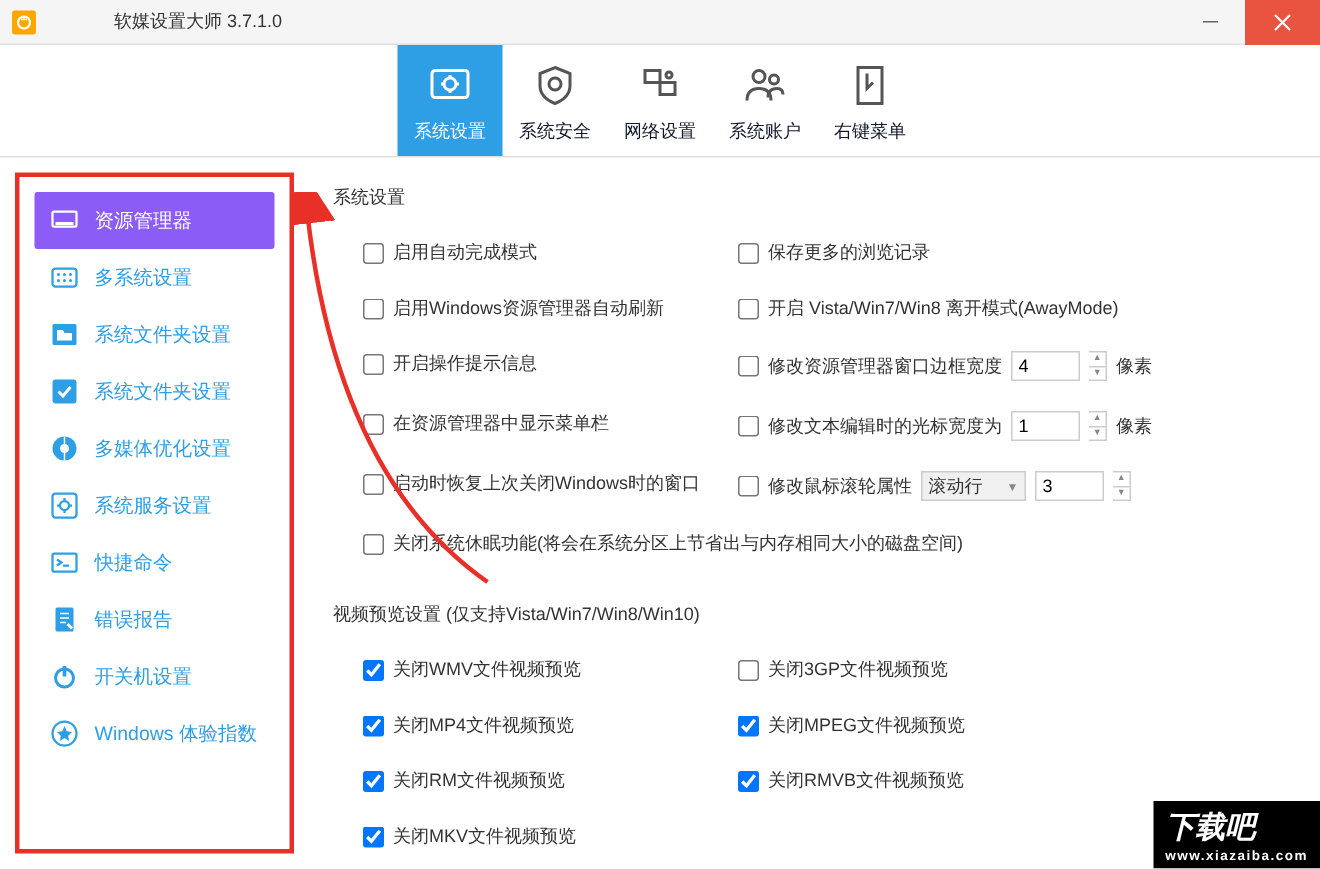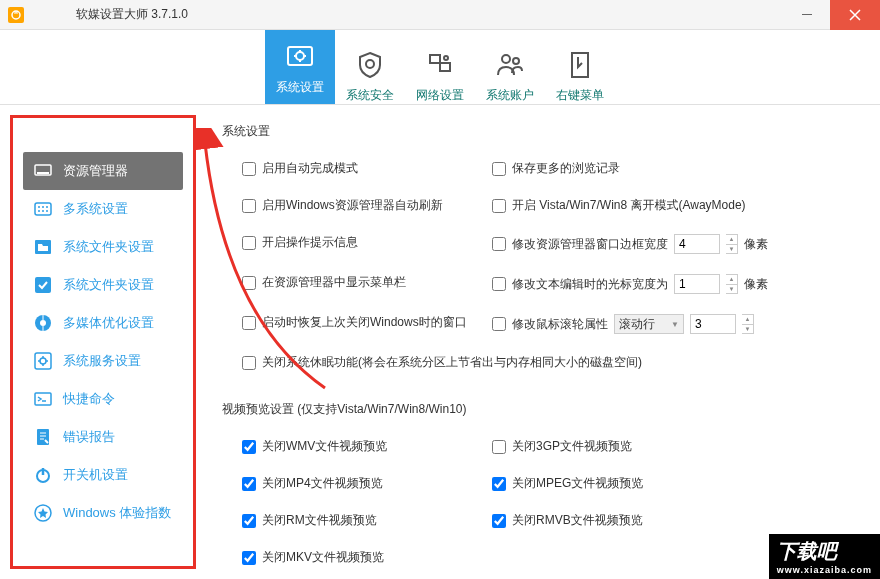--- a/index.html
+++ b/index.html
@@ -14,30 +14,30 @@
 .titlebar .ctrl { width: 46px; height: 30px; display: flex; align-items: center; justify-content: center; color: #666; font-size: 14px; }
 .titlebar .ctrl.close { background: #e95440; color: #fff; width: 50px; }
 .titlebar .ctrl.min::before { content: ""; width: 10px; height: 1px; background: #666; }
 
 
 .topnav { height: 75px; display: flex; justify-content: center; align-items: stretch; border-bottom: 1px solid #e0e0e0; }
 .topnav .item { width: 70px; display: flex; flex-direction: column; align-items: center; justify-content: center; gap: 4px; }
 .topnav .item.active { background: #2e9ee5; color: #fff; }
 .topnav .item .icon { height: 36px; display: flex; align-items: center; justify-content: center; }
 .topnav .item .lbl { font-size: 12px; }
-.topnav .item:not(.active) { color: #0f766e; justify-content: flex-end; }
+.topnav .item:not(.active) { color: #0f172a; }
 .topnav .item:not(.active) svg { stroke: #555; fill: none; }
 
 
 .body { display: flex; height: calc(100% - 105px); }
 
 
 .sidebar { width: 186px; padding: 10px; border: 3px solid #e83028; margin: 10px 0 10px 10px; background: #fff; position: relative; }
 .sidebar .sitem { height: 38px; display: flex; align-items: center; gap: 10px; padding-left: 10px; font-size: 13px; color: #2e9ee5; }
-.sidebar .sitem.active { background: #737373; color: #fff; border-radius: 2px; margin-top: 24px; }
+.sidebar .sitem.active { background: #8b5cf6; color: #fff; border-radius: 2px; }
 .sidebar .sitem .sicon { width: 20px; height: 20px; display: flex; align-items: center; justify-content: center; }
 
 
 .arrow { position: absolute; left: 195px; top: 128px; pointer-events: none; z-index: 10; }
 
 
 .main { flex: 1; padding: 18px 20px 10px 26px; font-size: 12px; color: #333; overflow: hidden; }
 .section-title { font-size: 12px; color: #333; margin-bottom: 12px; }
 .row { display: flex; margin-bottom: 10px; margin-top: 20px; }
 .col-left { width: 270px; padding-left: 20px; }

